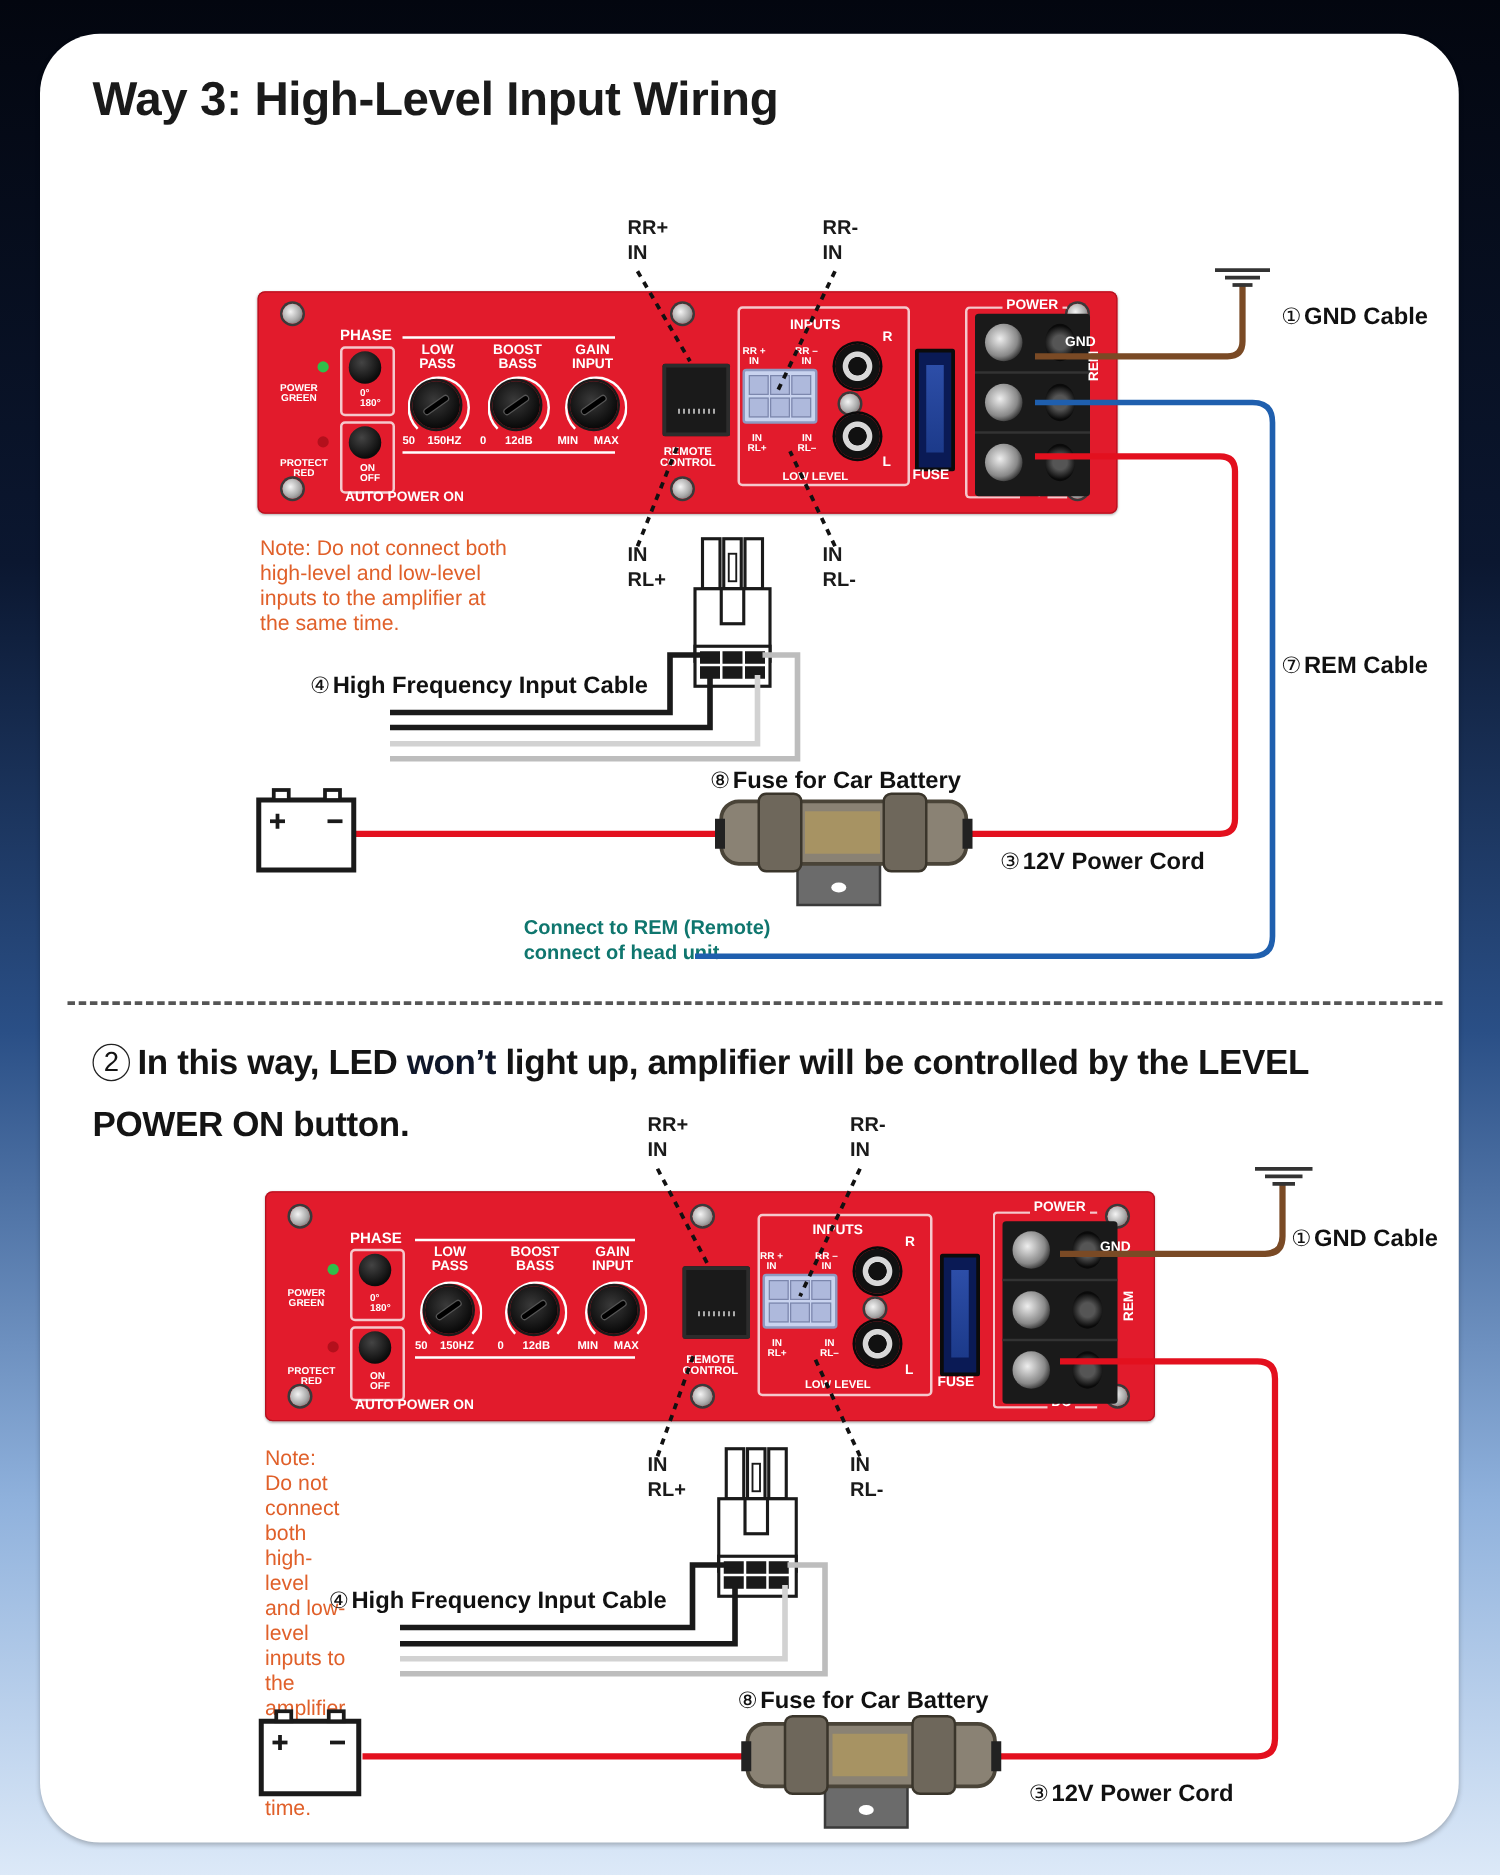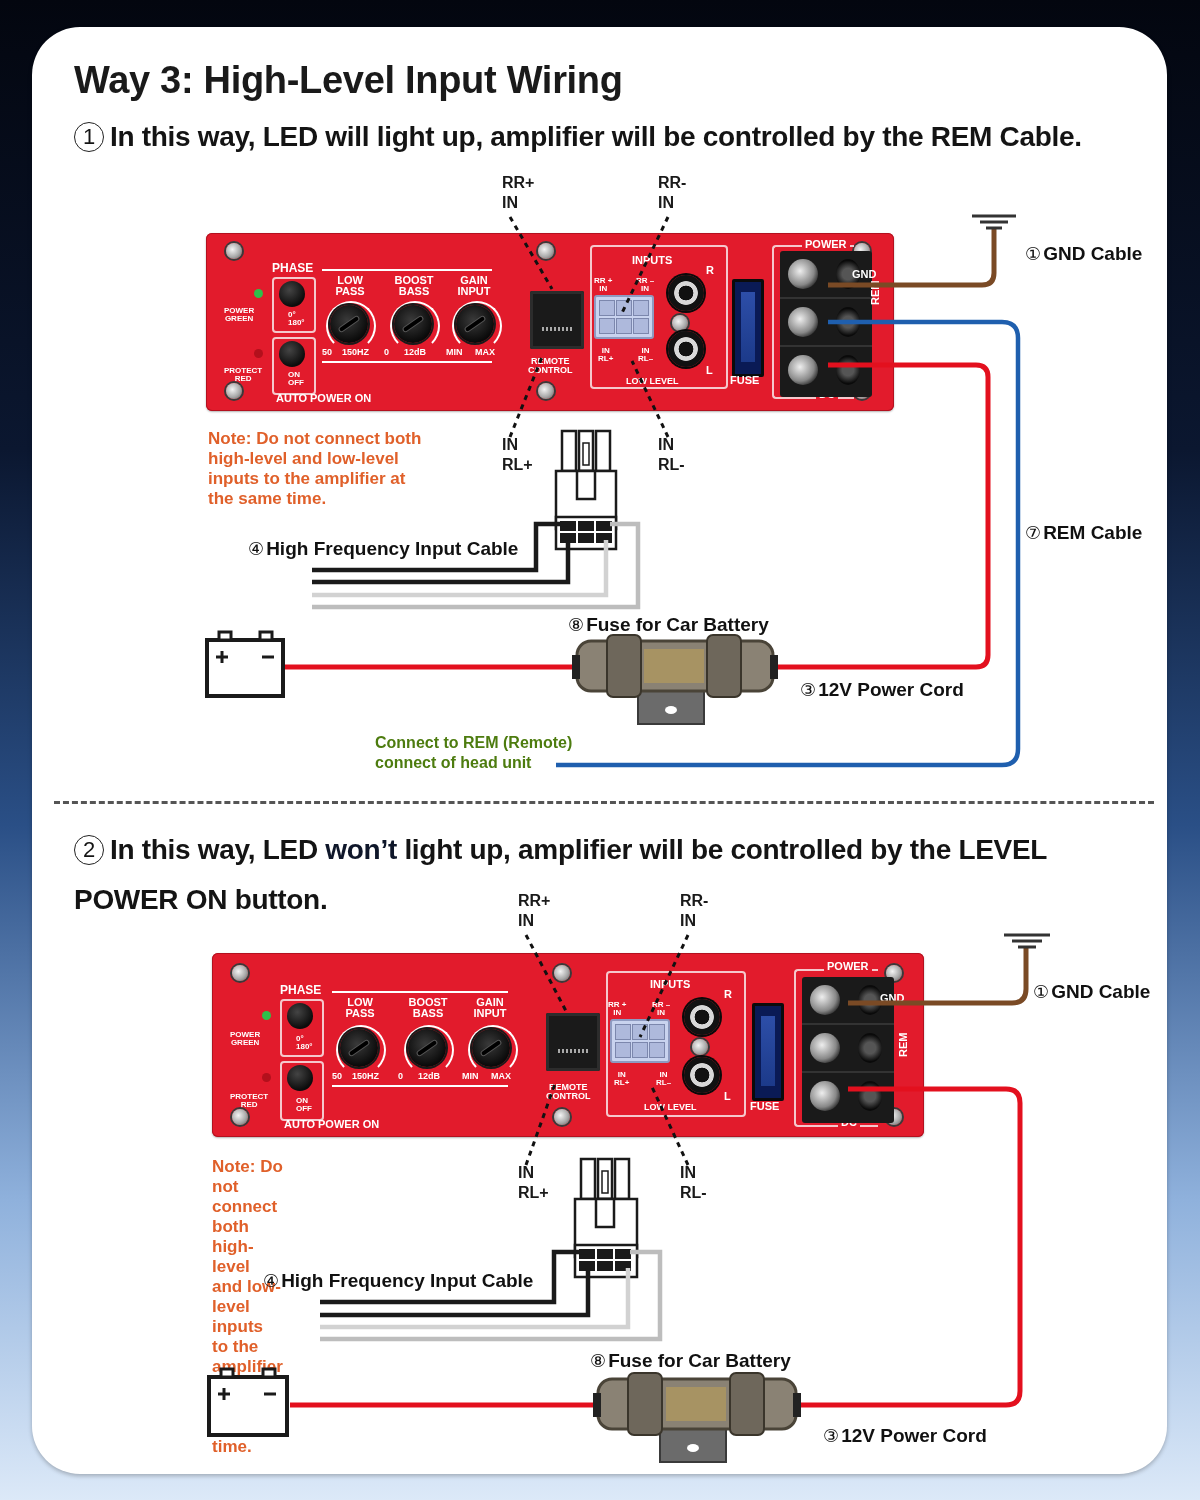--- a/index.html
+++ b/index.html
@@ -7,34 +7,34 @@
     width:1200px; height:1500px; position:relative; overflow:hidden;
     background: linear-gradient(180deg, #03060f 0%, #0b1730 30%, #2a4f86 55%, #8fb1dc 80%, #dce9f8 100%);
     font-family: "Liberation Sans", "DejaVu Sans", sans-serif;
   }
   .card {
     position:absolute; left:32px; top:27px; width:1135px; height:1447px;
     background:#fff; border-radius:48px;
     box-shadow: 0 2px 4px rgba(0,0,0,0.25);
     overflow:hidden;
   }
-  .abs { position:absolute;font-weight:bold; }
+  .abs { position:absolute; }
   .title { left:42px; top:32px; font-size:38px; font-weight:bold; color:#1a1a1a; letter-spacing:-0.3px; }
   .step { font-size:28px; font-weight:bold; color:#141414; letter-spacing:-0.3px; }
   .step .num {
     display:inline-block; width:28px; height:28px; border:1.5px solid #222; border-radius:50%;
     font-size:22px; font-weight:normal; text-align:center; line-height:27px; margin-right:6px; vertical-align:2px;
   }
   .warn { color:#0f172a; }
   .divider { left:22px; width:1100px; top:774px; height:0; border-top:3px dashed #555; }
   .lbl { font-size:16px; font-weight:bold; color:#1a1a1a; line-height:20px; }
   .note { font-size:17px; color:#e0602a; line-height:20px; }
   .callout { font-size:19px; font-weight:bold; color:#111; white-space:nowrap; }
   .cnum { font-weight:normal; font-size:18px; margin-right:2px; }
-  .head-text { font-size:16px; font-weight:bold; color:#4d7c0f; line-height:20px; }
+  .head-text { font-size:16px; font-weight:bold; color:#0f766e; line-height:20px;margin-left:44px; }
 
   
   .amp {
     position:absolute; width:688px; height:178px; background:#e21b2c;
     border-radius:6px; box-shadow: inset 0 0 0 1px #b3111f, 0 1px 2px rgba(0,0,0,0.3);
   }
   .amp .t { position:absolute; color:#fff; font-weight:bold; font-size:11px; line-height:11px; text-align:center; white-space:nowrap; }
   .amp .tiny { font-size:8px; line-height:8px; }
   .screw {
     position:absolute; width:16px; height:16px; border-radius:50%;
@@ -67,23 +67,20 @@
   
   svg.wires { position:absolute; left:0; top:0; overflow:visible; pointer-events:none; }
 </style>
 </head>
 <body>
 
 <div class="card">
 
   <div class="abs title">Way 3: High-Level Input Wiring</div>
 
-  <div class="abs step" style="left:42px; top:94px;">
-    <span class="num">1</span><span>In this way, LED will light up, amplifier will be controlled by the REM Cable.</span>
-  </div>
 
   <div>
 
     <div class="abs lbl" style="left:470px; top:146px;">
         <div>RR+</div>
         <div>IN</div>
       </div>
     <div class="abs lbl" style="left:626px; top:146px;">
         <div>RR-</div>
         <div>IN</div>

